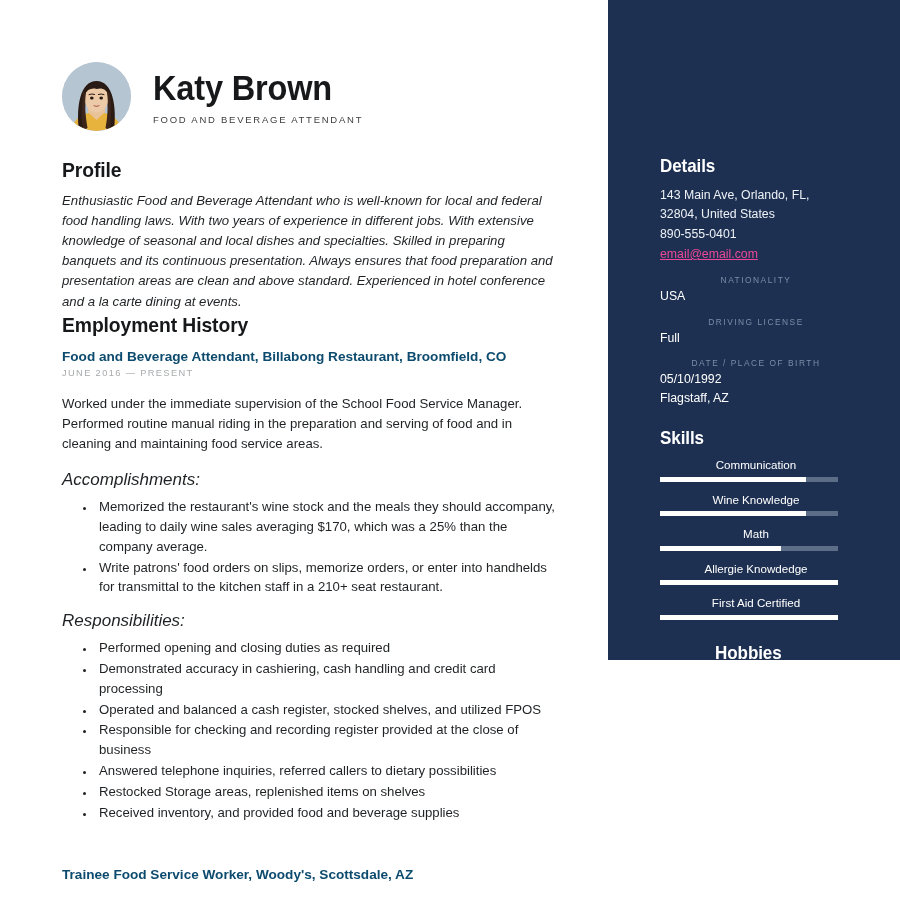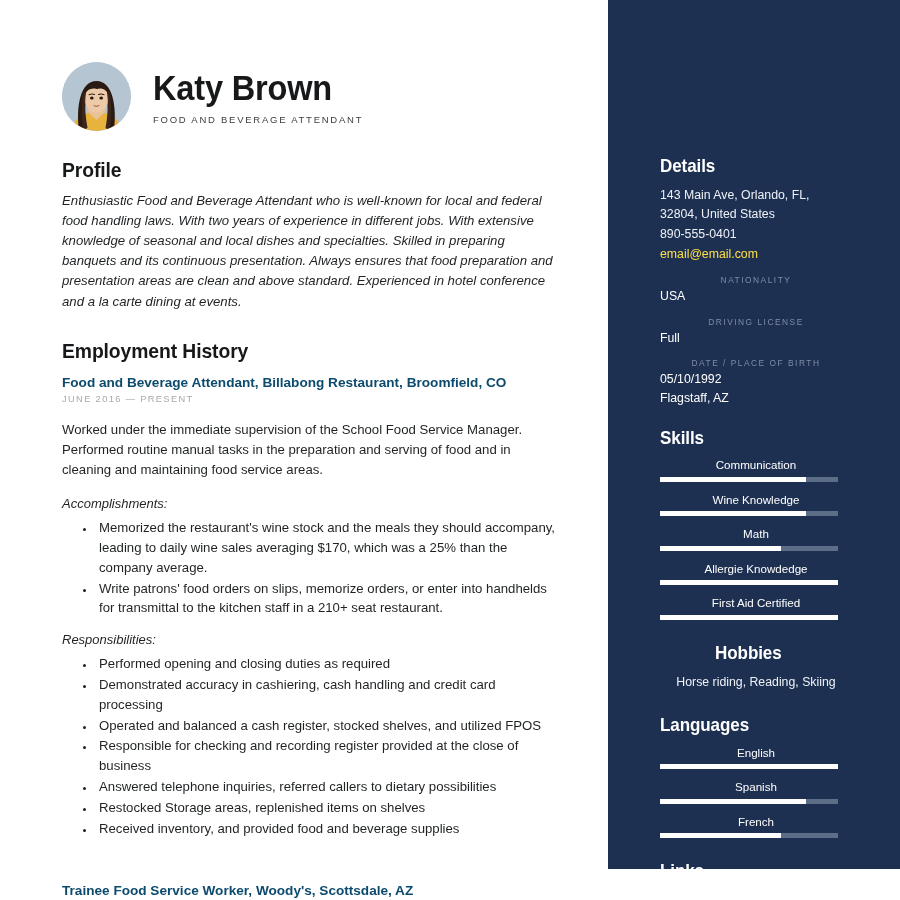--- a/index.html
+++ b/index.html
@@ -69,21 +69,21 @@
     font-family: "Liberation Sans Narrow", "Liberation Sans", sans-serif;
     font-size: 21px;
     font-weight: 700;
     color: #16181a;
     letter-spacing: -0.1px;
     transform: scaleX(0.92);
     transform-origin: left center;
     margin: 0 0 9px 0;
     line-height: 1.2;
   }
-  #profile-section { margin-bottom: 26px; }
+  #profile-section { }
   .profile-text {
     font-style: italic;
     font-size: 13.2px;
     line-height: 1.52;
     color: #1f2224;
     margin: 0;
     max-width: 500px;
   }
 
   
@@ -105,21 +105,21 @@
   }
   .job-desc {
     font-size: 13.2px;
     line-height: 1.52;
     color: #1f2224;
     margin: 0 0 16px 0;
     max-width: 505px;
   }
   .sub-label {
     font-style: italic;
-    font-size: 13px;
+    font-size: 17px;
     color: #1f2224;
     margin: 0 0 7px 0;
   }
   ul.bullets {
     margin: 0 0 14px 0;
     padding-left: 34px;
     list-style: disc;
   }
   ul.bullets li {
     font-size: 13.2px;
@@ -129,21 +129,21 @@
     padding-left: 3px;
     max-width: 480px;
   }
   ul.bullets li::marker { font-size: 11px; }
   .job-spacer { height: 30px; }
 
   
   #sidebar {
     position: absolute;
     left: 608px; top: 0;
-    width: 292px; height: 869px;
+    width: 292px; height: 660px;
     background: #1e3051;
     padding: 155px 48px 0 52px;
     overflow: hidden;
     color: #ffffff;
   }
   .side-heading {
     font-family: "Liberation Sans Narrow", "Liberation Sans", sans-serif;
     font-size: 18.5px;
     font-weight: 700;
     color: #ffffff;
@@ -155,21 +155,22 @@
   }
   .side-line {
     font-size: 12.3px;
     line-height: 1.57;
     color: #eef2f7;
     margin: 0;
   }
   .side-link {
     font-size: 12.3px;
     line-height: 1.57;
-    color: #fde047;
+    color: #ec4899;
+    text-decoration: underline;
     display: inline-block;
     cursor: pointer;
   }
   .field-label {
     font-size: 8.4px;
     letter-spacing: 1.5px;
     text-transform: uppercase;
     color: #7b8da8;
     margin: 11px 0 2px 0;
     text-align: center;
@@ -261,21 +262,21 @@
       <h2 class="sec-heading">Profile</h2>
       <p class="profile-text">Enthusiastic Food and Beverage Attendant who is well-known for local and federal food handling laws. With two years of experience in different jobs. With extensive knowledge of seasonal and local dishes and specialties. Skilled in preparing banquets and its continuous presentation. Always ensures that food preparation and presentation areas are clean and above standard. Experienced in hotel conference and a la carte dining at events.</p>
     </div>
 
     <div id="employment-section">
       <h2 class="sec-heading">Employment History</h2>
 
       <div class="job">
         <div class="job-heading">Food and Beverage Attendant, Billabong Restaurant, Broomfield, CO</div>
         <div class="job-dates">JUNE 2016 — PRESENT</div>
-        <p class="job-desc">Worked under the immediate supervision of the School Food Service Manager. Performed routine manual tasks in the preparation and serving of food and in cleaning and maintaining food service areas.</p>
+        <p class="job-desc">Worked under the immediate supervision of the School Food Service Manager. Performed routine manual riding in the preparation and serving of food and in cleaning and maintaining food service areas.</p>
 
         <p class="sub-label">Accomplishments:</p>
         <ul class="bullets">
           <li>Memorized the restaurant's wine stock and the meals they should accompany, leading to daily wine sales averaging $170, which was a 25% than the company average.</li>
           <li>Write patrons' food orders on slips, memorize orders, or enter into handhelds for transmittal to the kitchen staff in a 210+ seat restaurant.</li>
         </ul>
 
         <p class="sub-label">Responsibilities:</p>
         <ul class="bullets">
           <li>Performed opening and closing duties as required</li>

